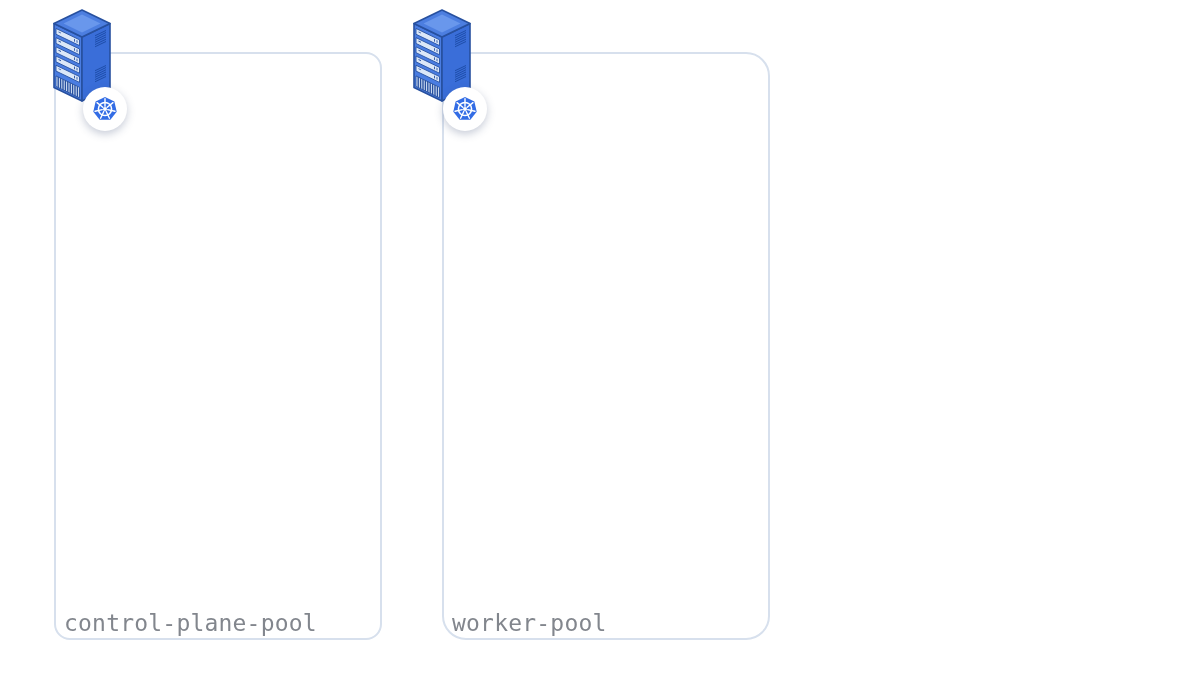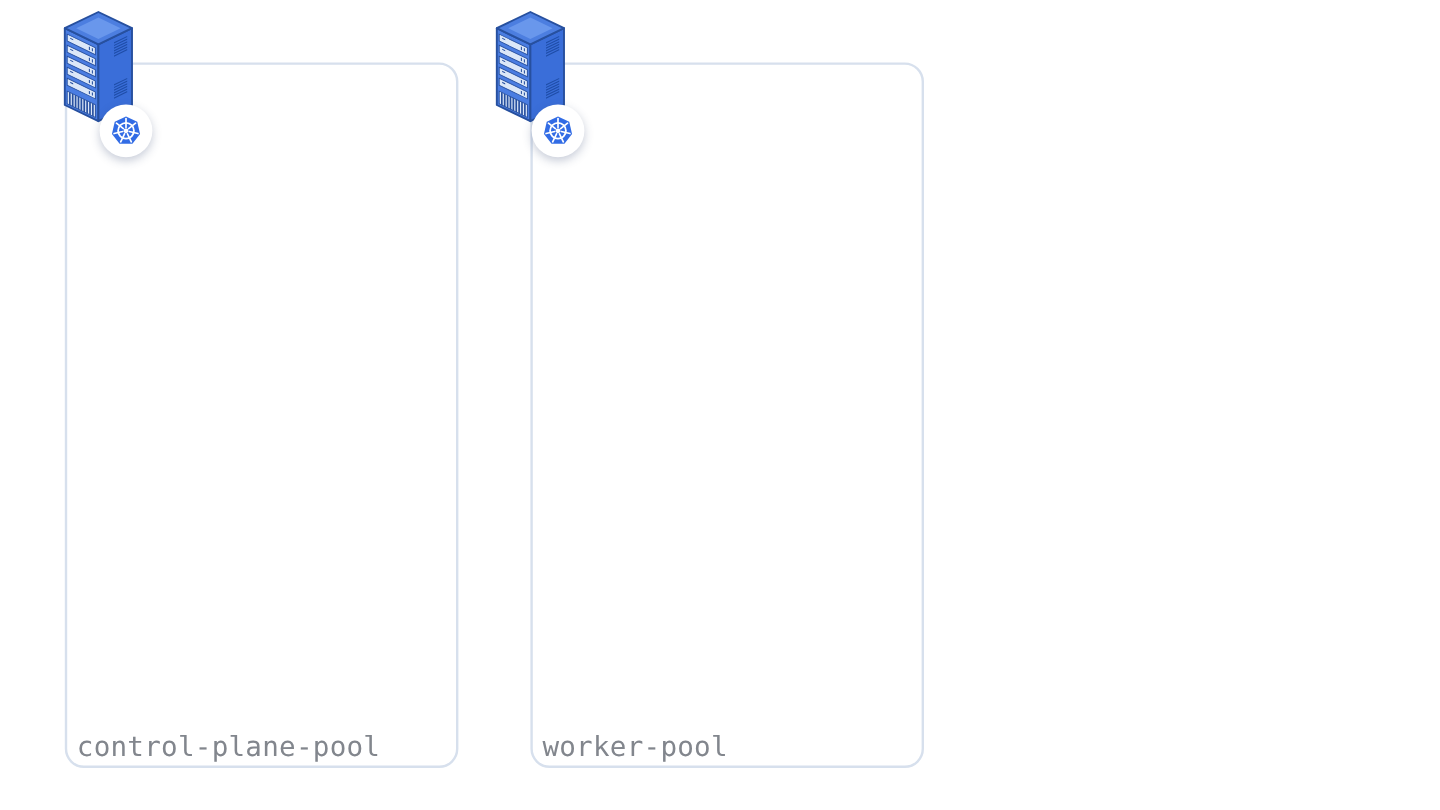--- a/index.html
+++ b/index.html
@@ -13,21 +13,21 @@
   .pool-card{
     position:absolute;
     top:52px;
     width:328px;height:588px;
     box-sizing:border-box;
     border:2px solid var(--card-border,#d7e0ed);
     border-radius:16px;
     background:#ffffff;
   }
   .pool-card.left{left:54px;}
-  .pool-card.right{left:442px;}
+  .pool-card.right{left:442px;border-radius:24px;}
   .pool-label{
     position:absolute;
     left:8px;bottom:2px;
     font-size:23px;
     letter-spacing:0.2px;
     color:var(--label-text,#82868d);
     white-space:nowrap;
   }
   .server-node{
     position:absolute;

